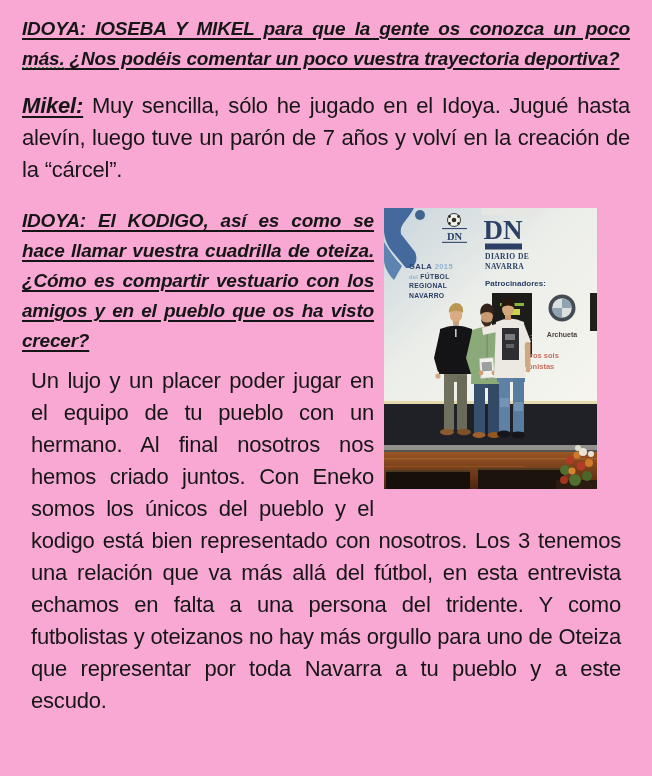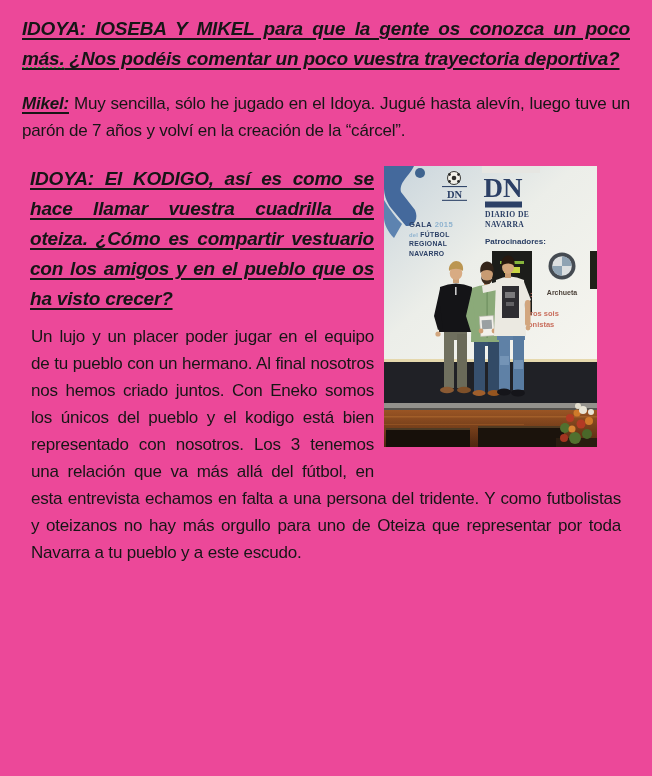--- a/index.html
+++ b/index.html
@@ -1,36 +1,36 @@
 <!DOCTYPE html>
 <html lang="es"><head>
 <meta charset="utf-8">
 <style>
   html,body{margin:0;padding:0;background:#ffffff;}
   .page{
     position:relative;
     width:652px;height:776px;
     box-sizing:border-box;
     padding:14px 22px 0 22px;
-    background:#ec4899;
+    background:#f9a8d4;
     color:#161616;
     font-family:"Liberation Sans",sans-serif;
     overflow:hidden;
   }
   p{margin:9px;text-align:justify;letter-spacing:-0.2px;}
   .q{
     font-size:19px;line-height:30px;
     font-weight:bold;font-style:italic;
     text-decoration:underline;
     text-decoration-thickness:1.6px;
     text-underline-offset:3px;
   }
   .q1{margin:0 0 16px 0;}
-  .q2{margin:0 0 7px 8px;}
-  .body-p{font-size:17px;line-height:27px;}
+  .q2{margin:0 0 7px 0;}
+  .body-p{font-size:22px;line-height:32px;}
   .mikel-p{margin:0 0 20px 0;}
   .ioseba-p{margin:0 0 15px 0;}
   .speaker{
     font-weight:bold;font-style:italic;
     text-decoration:underline;
     text-decoration-thickness:1.6px;
     text-underline-offset:3px;
   }
   .spell-green{
     background-image:repeating-linear-gradient(90deg,#2f9e3f 0 2px,transparent 2px 4px);

